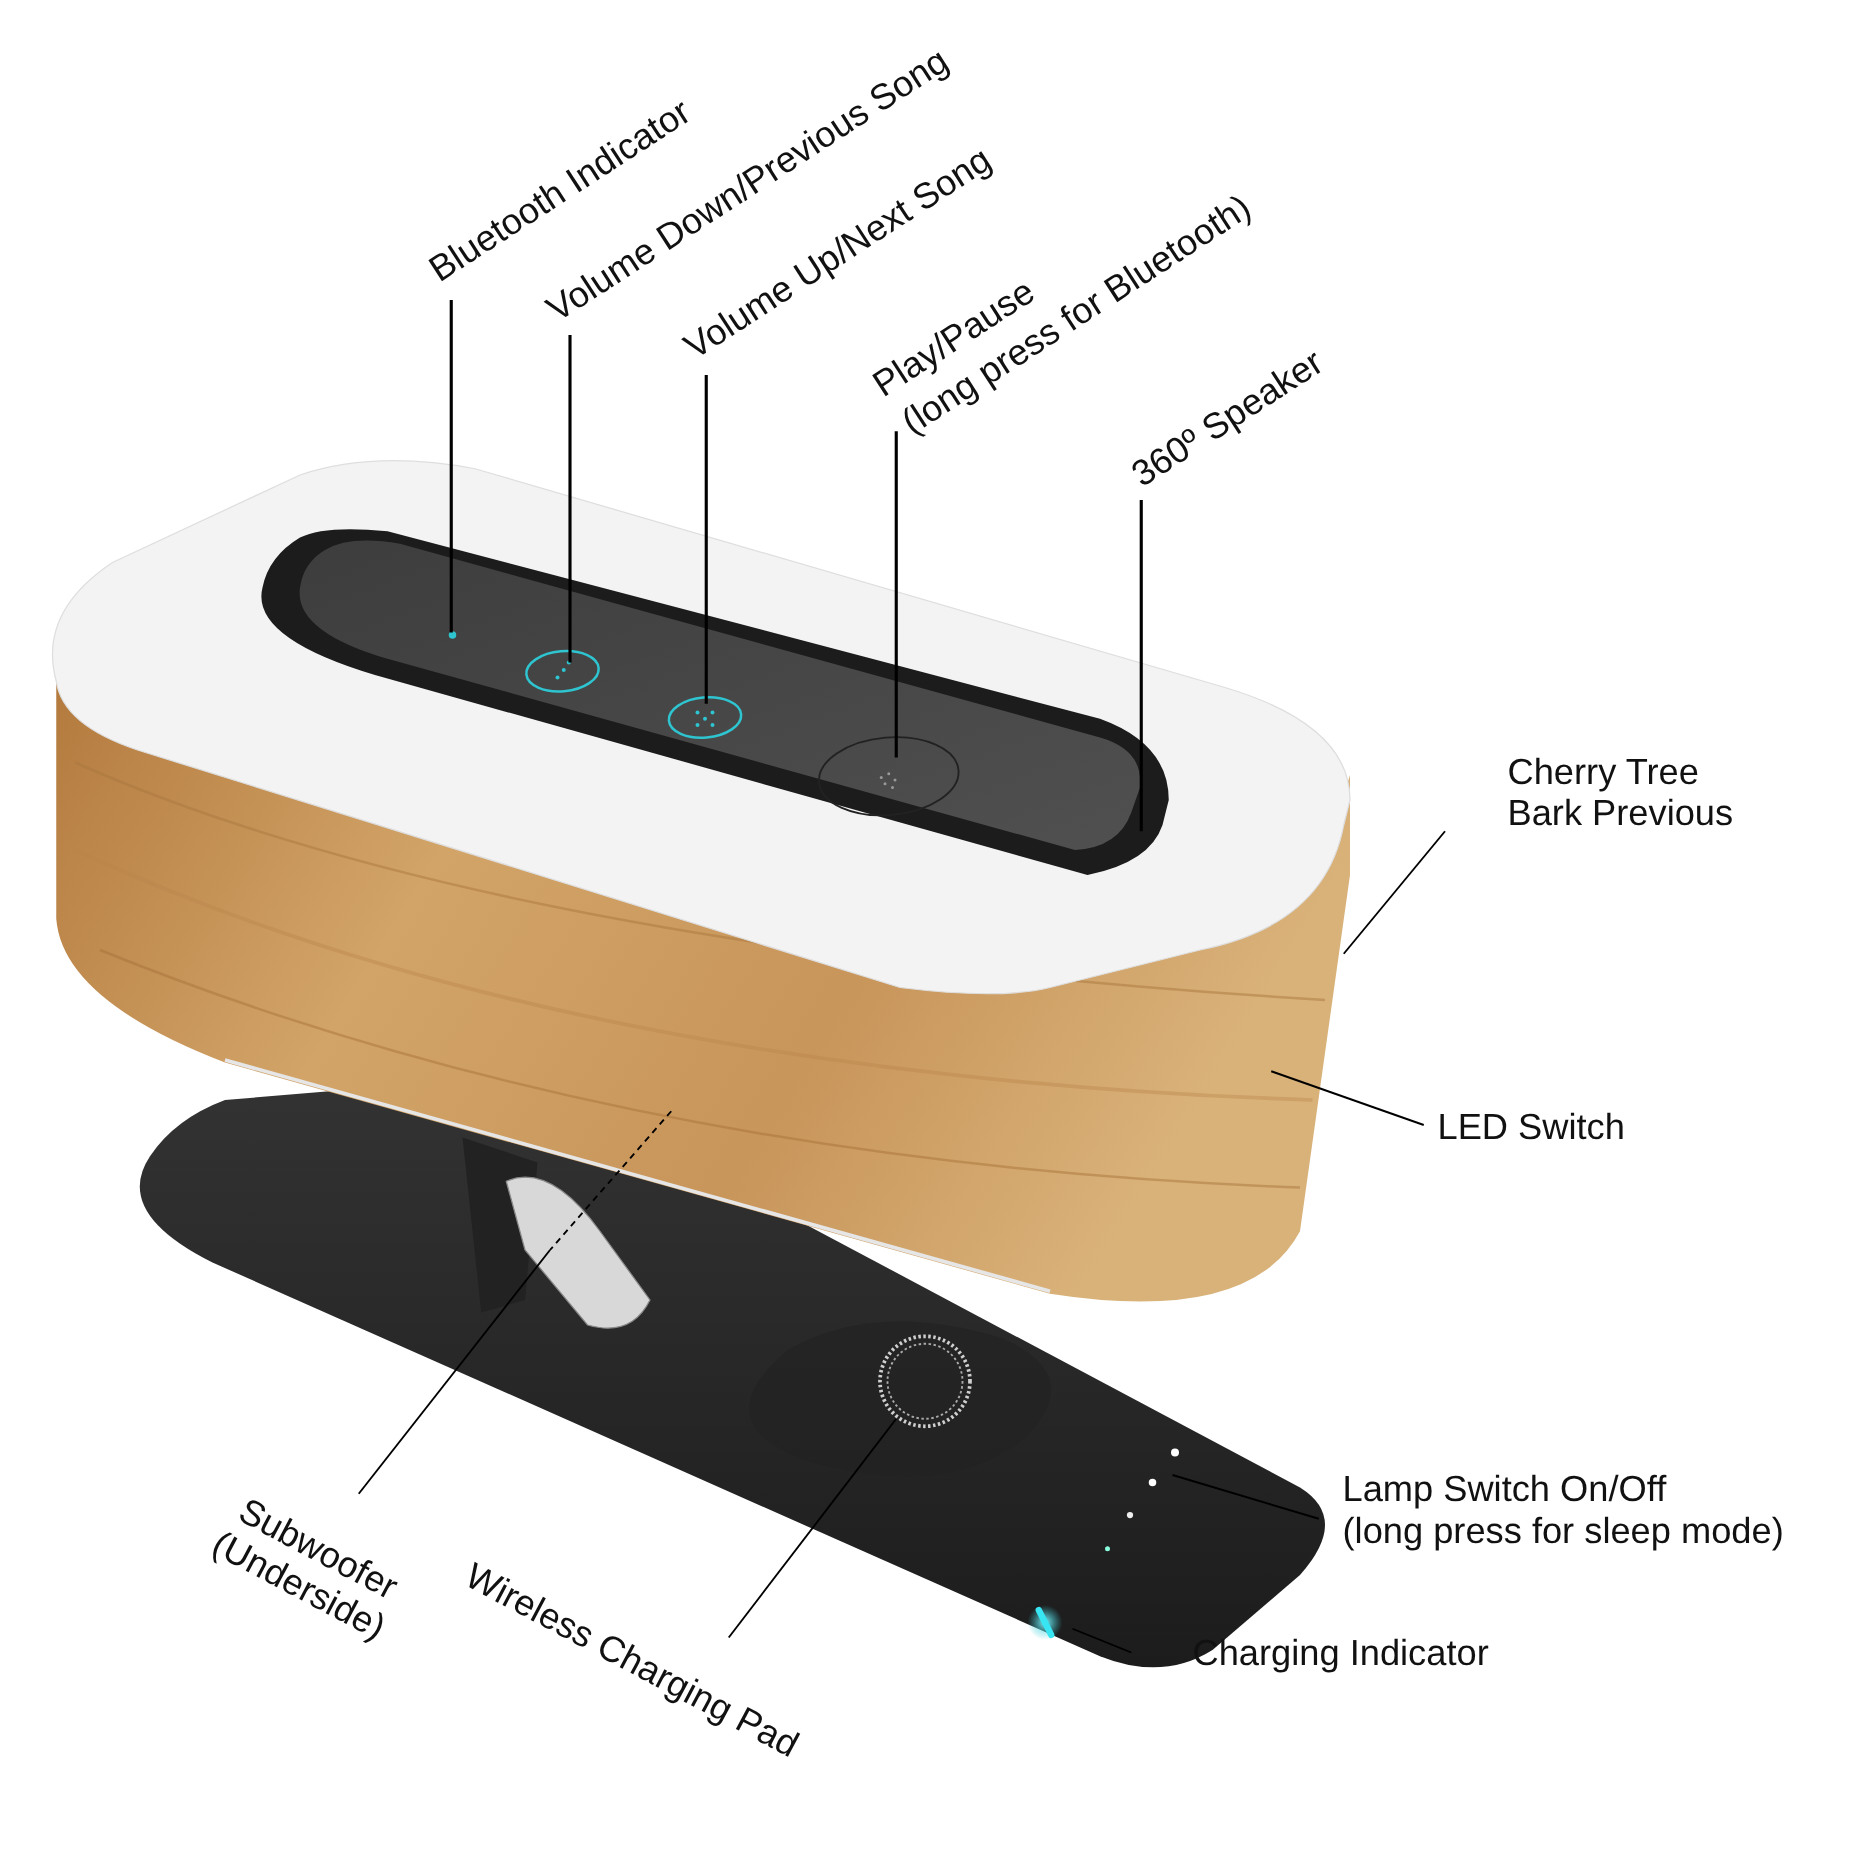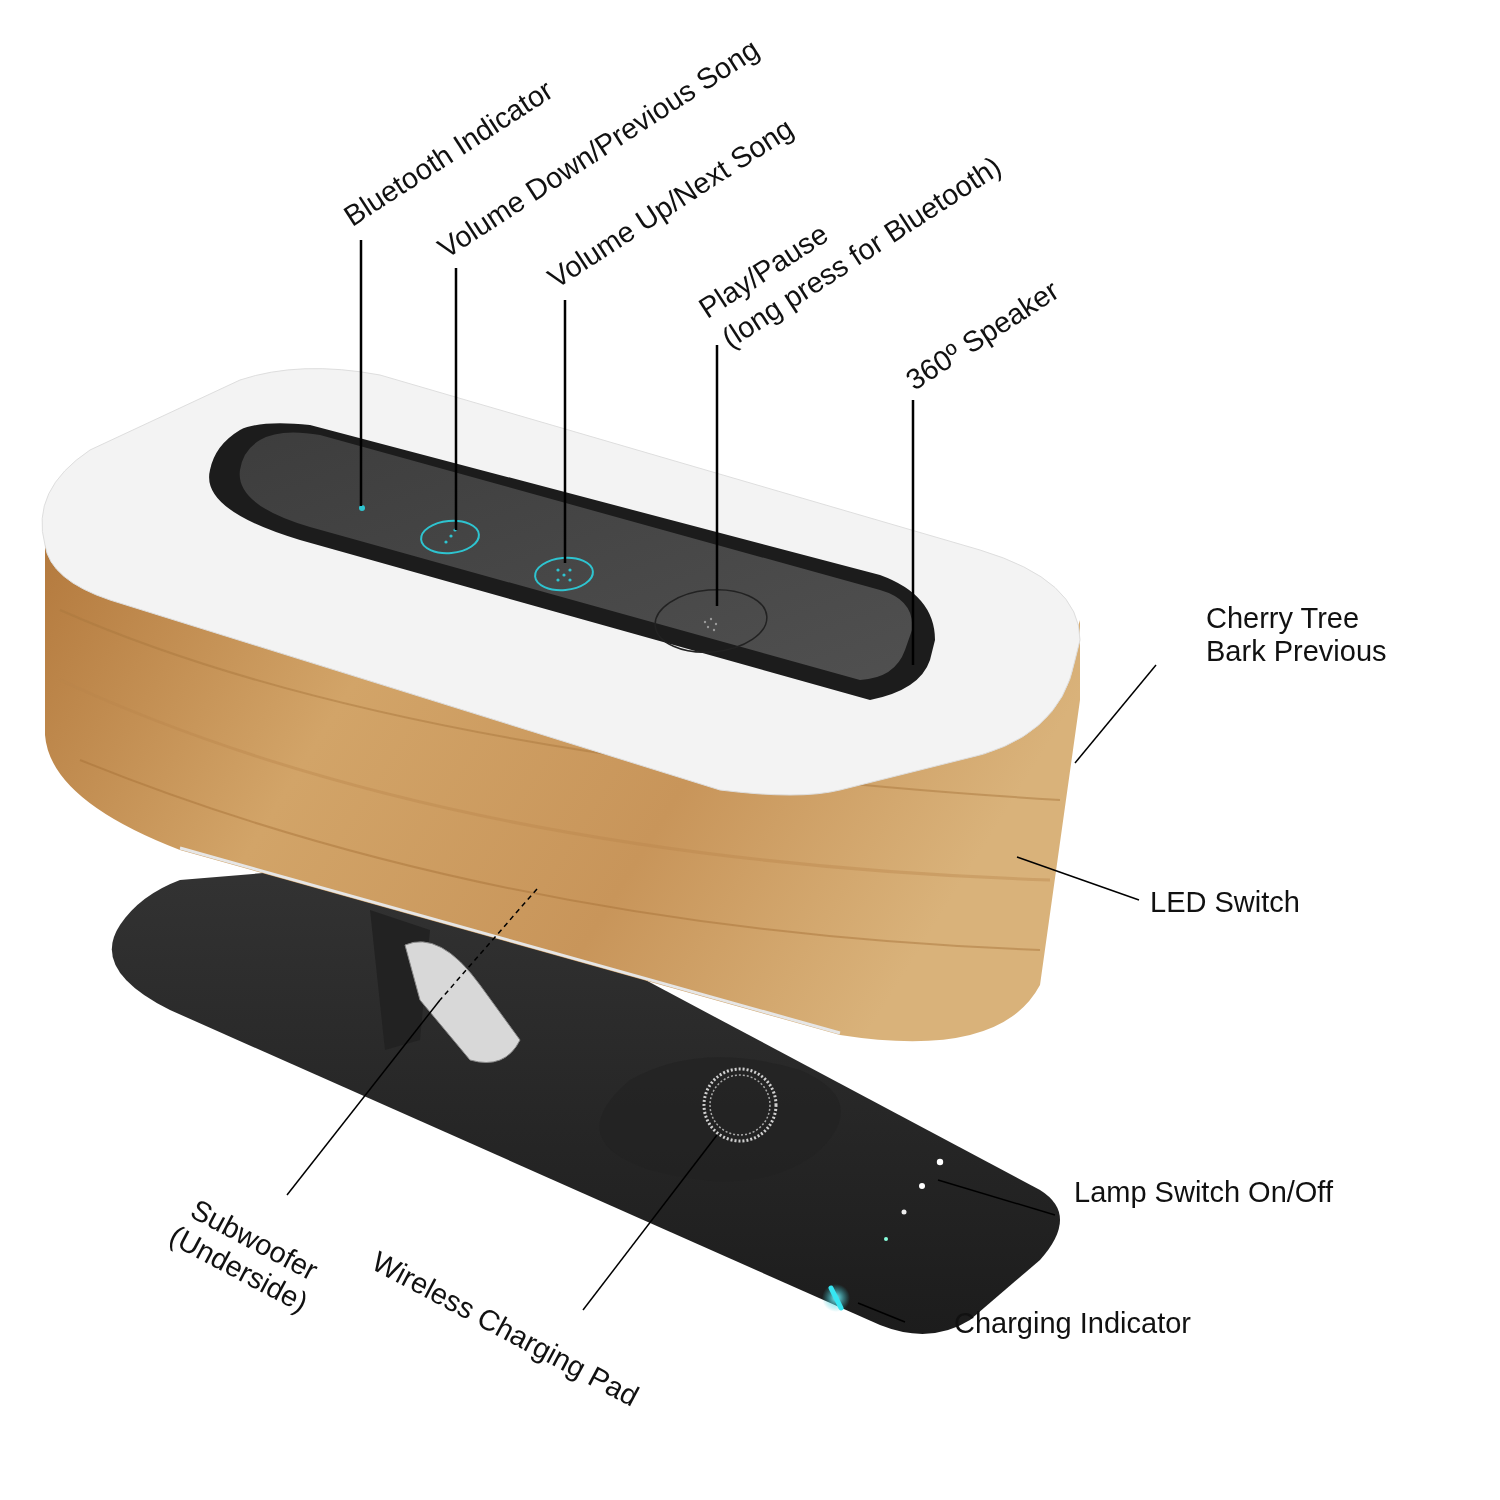--- a/index.html
+++ b/index.html
@@ -119,20 +119,21 @@
   <div class="label rot" style="left:734px;top:322px;transform:rotate(-33deg);">(long press for Bluetooth)</div>
   <div class="label rot" style="left:918px;top:364px;transform:rotate(-33deg);">360º Speaker</div>
 
   <div class="label" style="left:1206px;top:602px;">
     <div>Cherry Tree</div>
     <div>Bark Previous</div>
   </div>
   <div class="label" style="left:1150px;top:886px;">LED Switch</div>
   <div class="label" style="left:1062px;top:1176px;margin-left:12px;">
     <div>Lamp Switch On/Off</div>
+    <div>(long press for sleep mode)</div>
   </div>
   <div class="label" style="left:954px;top:1307px;">Charging Indicator</div>
 
   <div class="label" style="left:195px;top:1190px;transform:rotate(28deg);transform-origin:0 0;text-align:center;">
     <div>Subwoofer</div>
     <div>(Underside)</div>
   </div>
   <div class="label" style="left:382px;top:1245px;transform:rotate(28deg);transform-origin:0 0;">Wireless Charging Pad</div>
 </div>
 

